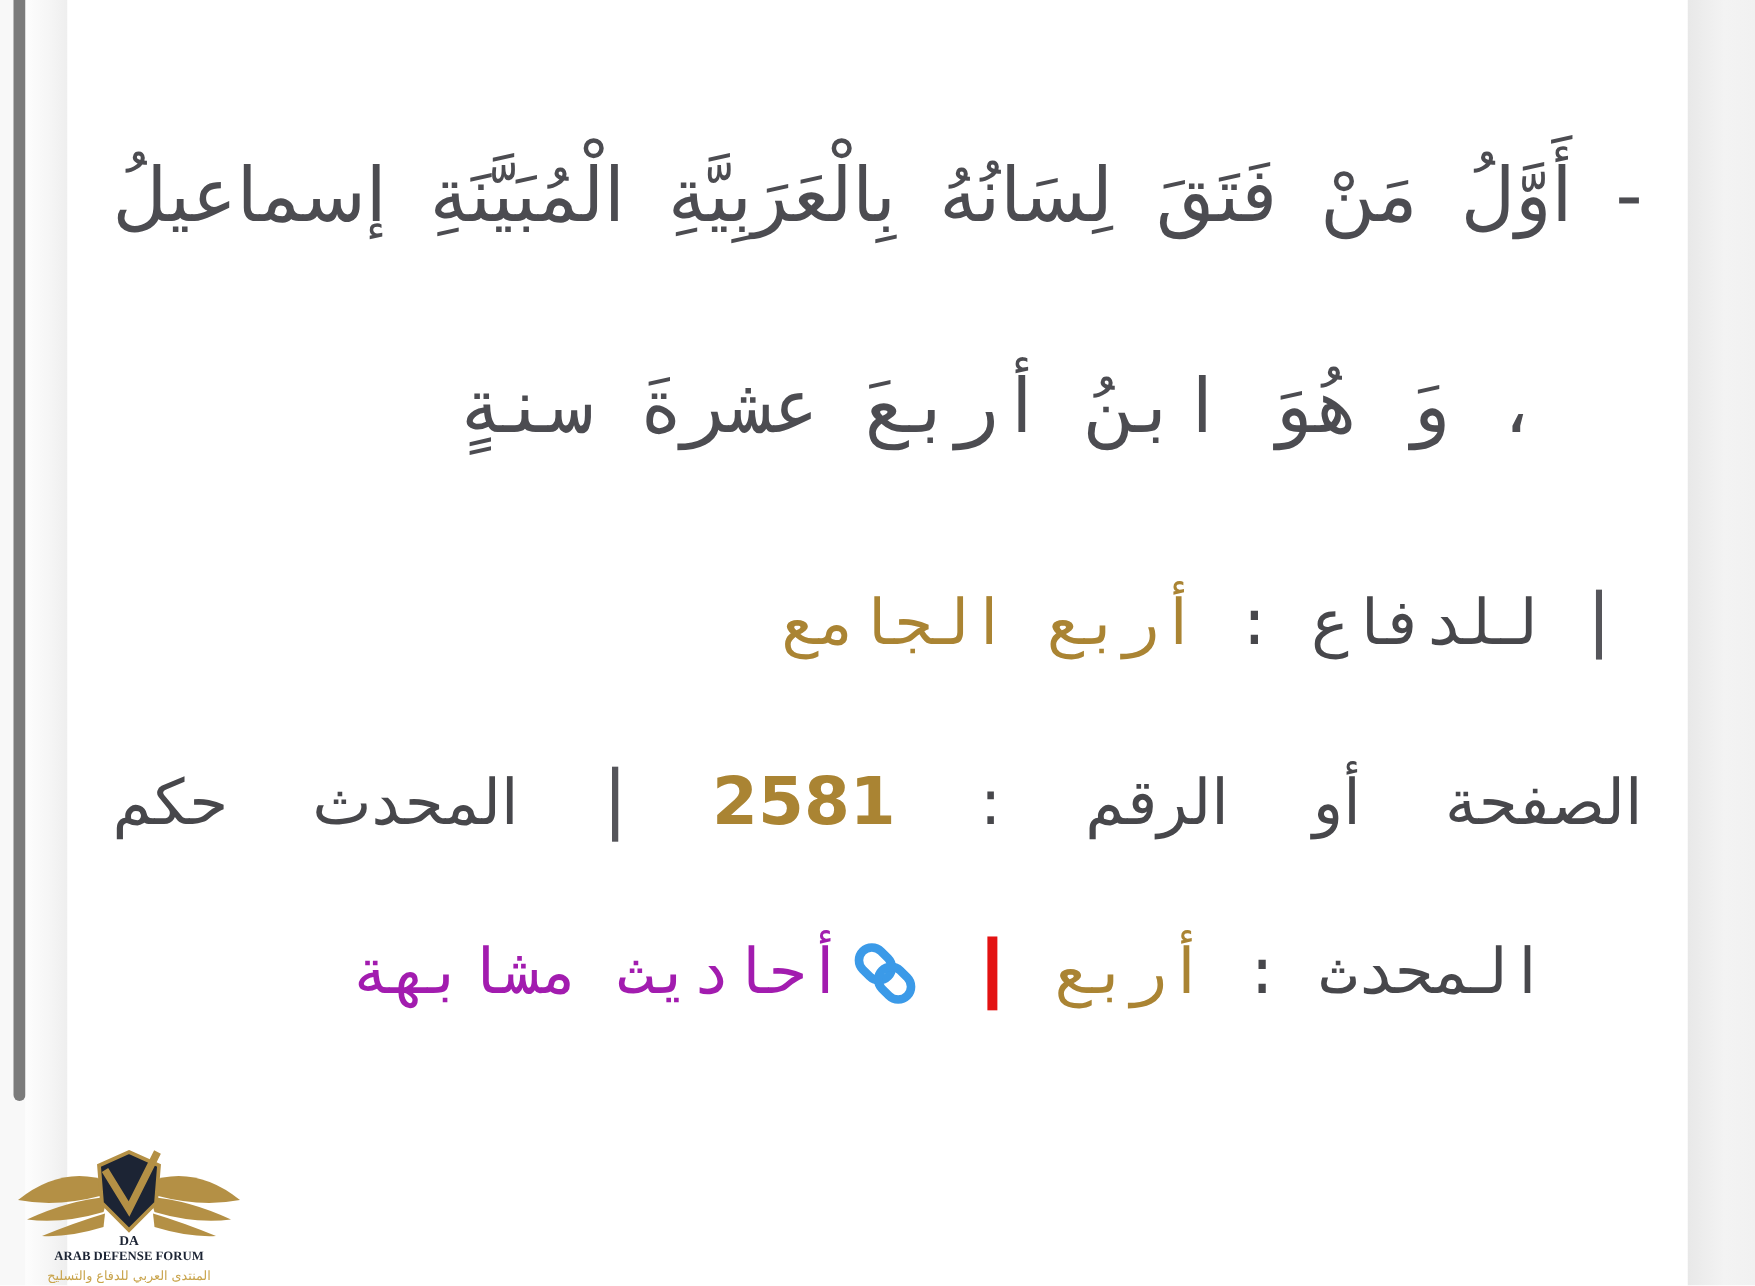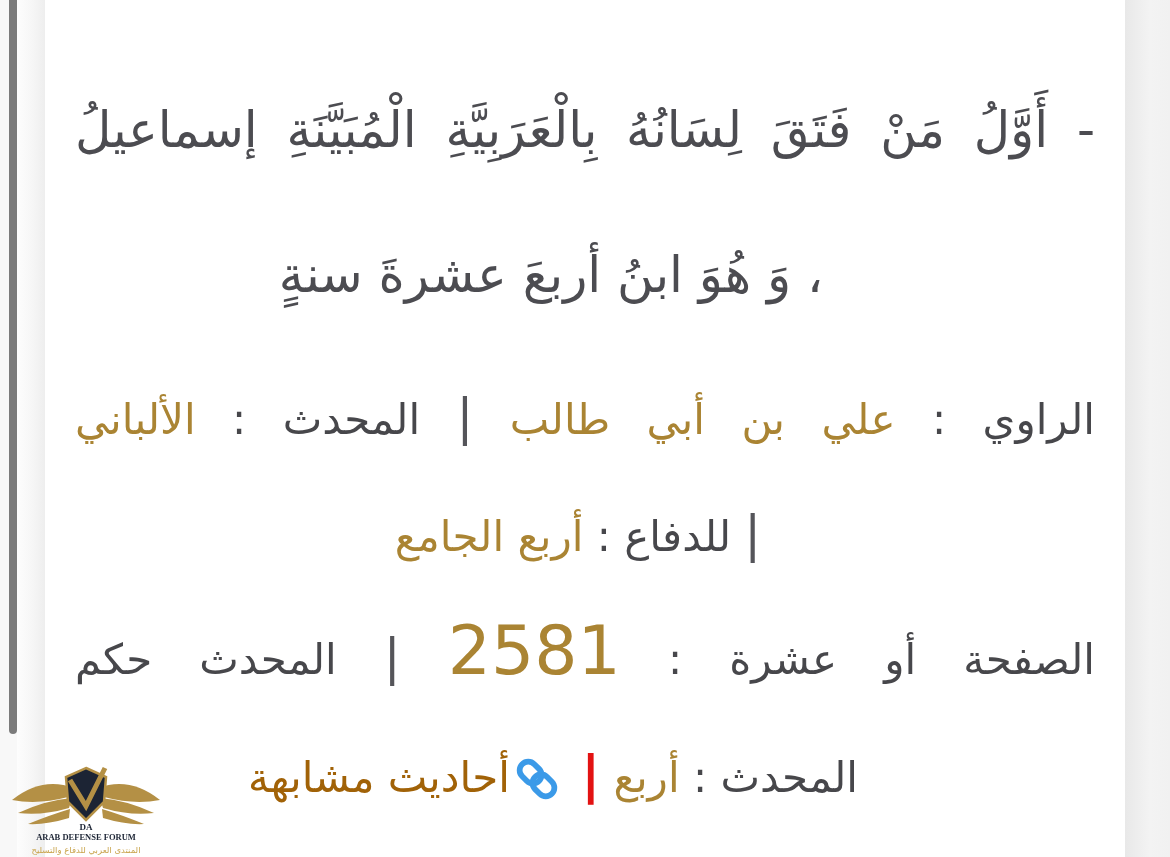--- a/index.html
+++ b/index.html
@@ -41,38 +41,38 @@
     color: #4c4c51;
     font-size: 50px;
     line-height: 145px;
     padding-top: 58px;
   }
   .jline {
     text-align: justify;
     text-align-last: justify;
     white-space: nowrap;
   }
-  .rline { text-align: center; }
+  .rline { text-align: right; font-family: Liberation Mono, monospace; }
   .h-line2 { padding-left: 0; padding-right: 68px; }
 
   .meta {
     color: #47474b;
     font-size: 42px;
     line-height: 114px;
     margin-top: 12px;
   }
   .gold { color: #aa8433; }
-  .num  { font-size: 68px; color: #aa8433; }
+  .num  { font-size: 44px; color: #aa8433; font-weight: bold; }
   .pipe { color: #55555a; font-size: 50px; }
   .red-pipe { color: #e31212; font-size: 52px; font-weight: bold; }
   .m-src { padding-right: 14px; }
   .m-last { padding-right: 64px; }
 
   a.sim-link {
-    color: #a16207;
+    color: #a21caf;
     text-decoration: none;
     white-space: nowrap;
   }
   .link-icon { vertical-align: -8px; margin-left: 6px; margin-right: 10px; }
 
   
   .logo {
     position: absolute; left: 8px; top: 760px; width: 156px; height: 97px;
   }
 </style>
@@ -89,25 +89,24 @@
 
   <div class="content">
 
     <div class="hadith">
       <div class="jline">- أَوَّلُ مَنْ فَتَقَ لِسَانُهُ بِالْعَرَبِيَّةِ الْمُبَيَّنَةِ إسماعيلُ</div>
       <div class="rline h-line2">، وَ هُوَ ابنُ أربعَ عشرةَ سنةٍ</div>
     </div>
 
     <div class="meta">
 
-      <div class="jline"><span>الراوي :</span> <span class="gold">علي بن أبي طالب</span> <span class="pipe">|</span> <span>المحدث :</span> <span class="gold">الألباني</span></div>
 
       <div class="rline m-src"><span class="pipe">|</span> <span>للدفاع :</span> <span class="gold">أربع الجامع</span></div>
 
-      <div class="jline"><span>الصفحة أو عشرة :</span> <span class="num">2581</span> <span class="pipe">|</span> <span>المحدث حكم</span></div>
+      <div class="jline"><span>الصفحة أو الرقم :</span> <span class="num">2581</span> <span class="pipe">|</span> <span>المحدث حكم</span></div>
 
       <div class="rline m-last"><span>المحدث :</span> <span class="gold">أربع</span> <span class="red-pipe">|</span> <a class="sim-link" href="#"><svg class="link-icon" width="42" height="42" viewBox="0 0 44 44">
               <g transform="rotate(45 22 22)" fill="none" stroke="#3b9ae8" stroke-width="6">
                 <rect x="0" y="13" width="25" height="18" rx="9"></rect>
                 <rect x="19" y="13" width="25" height="18" rx="9"></rect>
               </g>
             </svg><span>أحاديث مشابهة</span></a></div>
 
     </div>
   </div>

